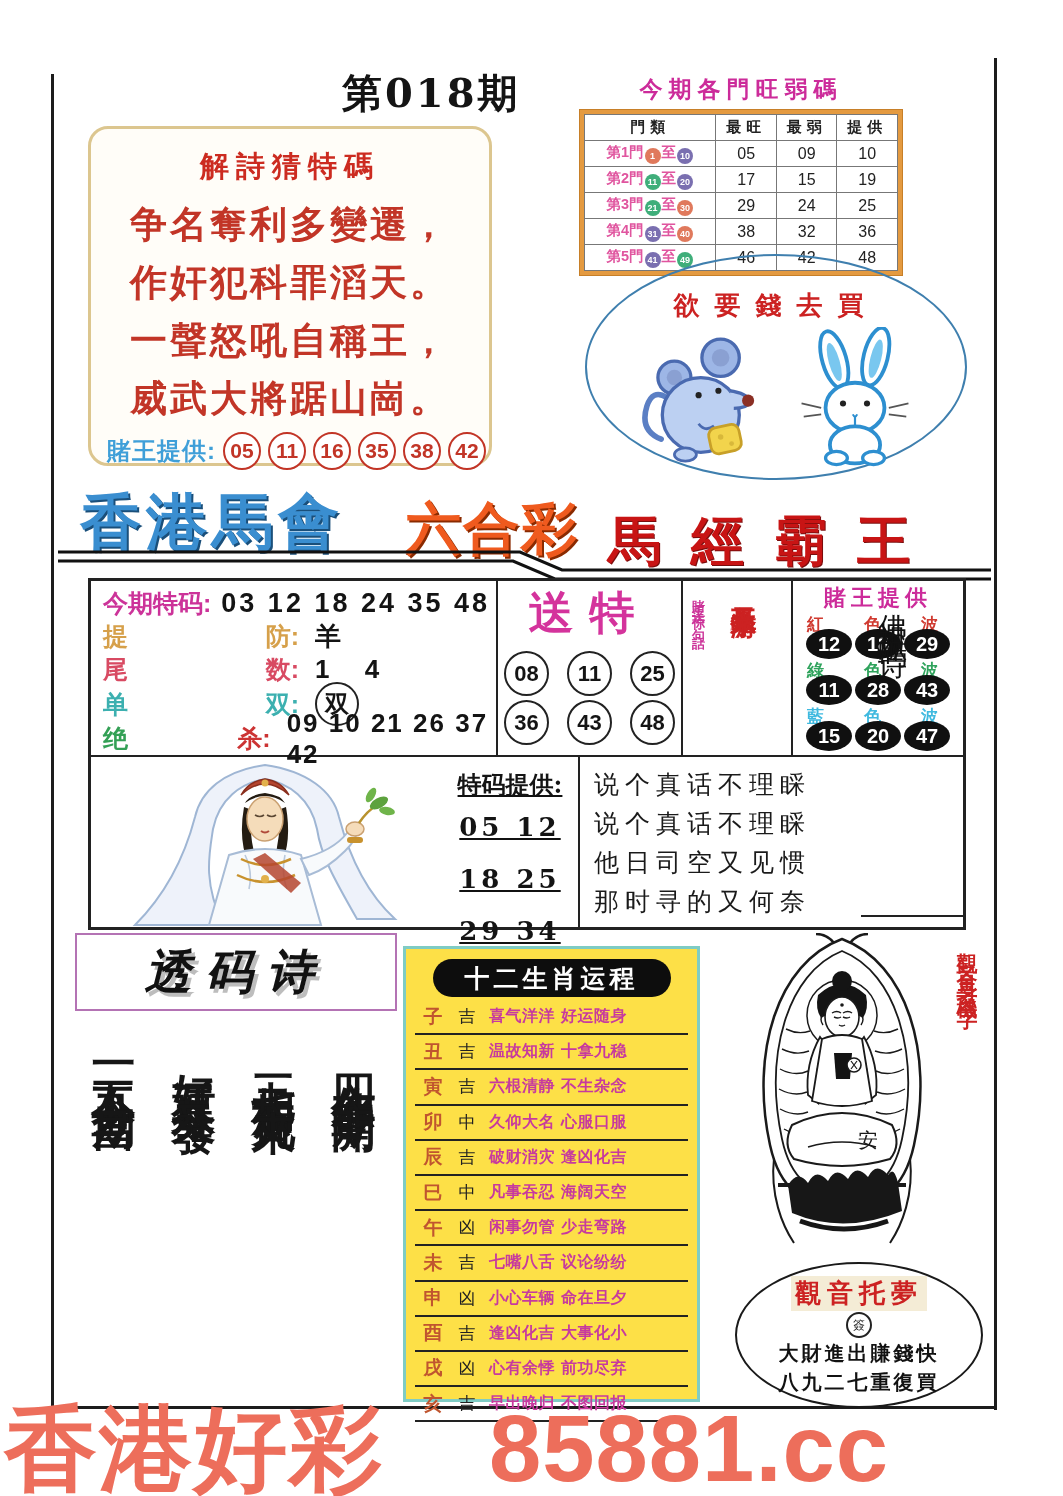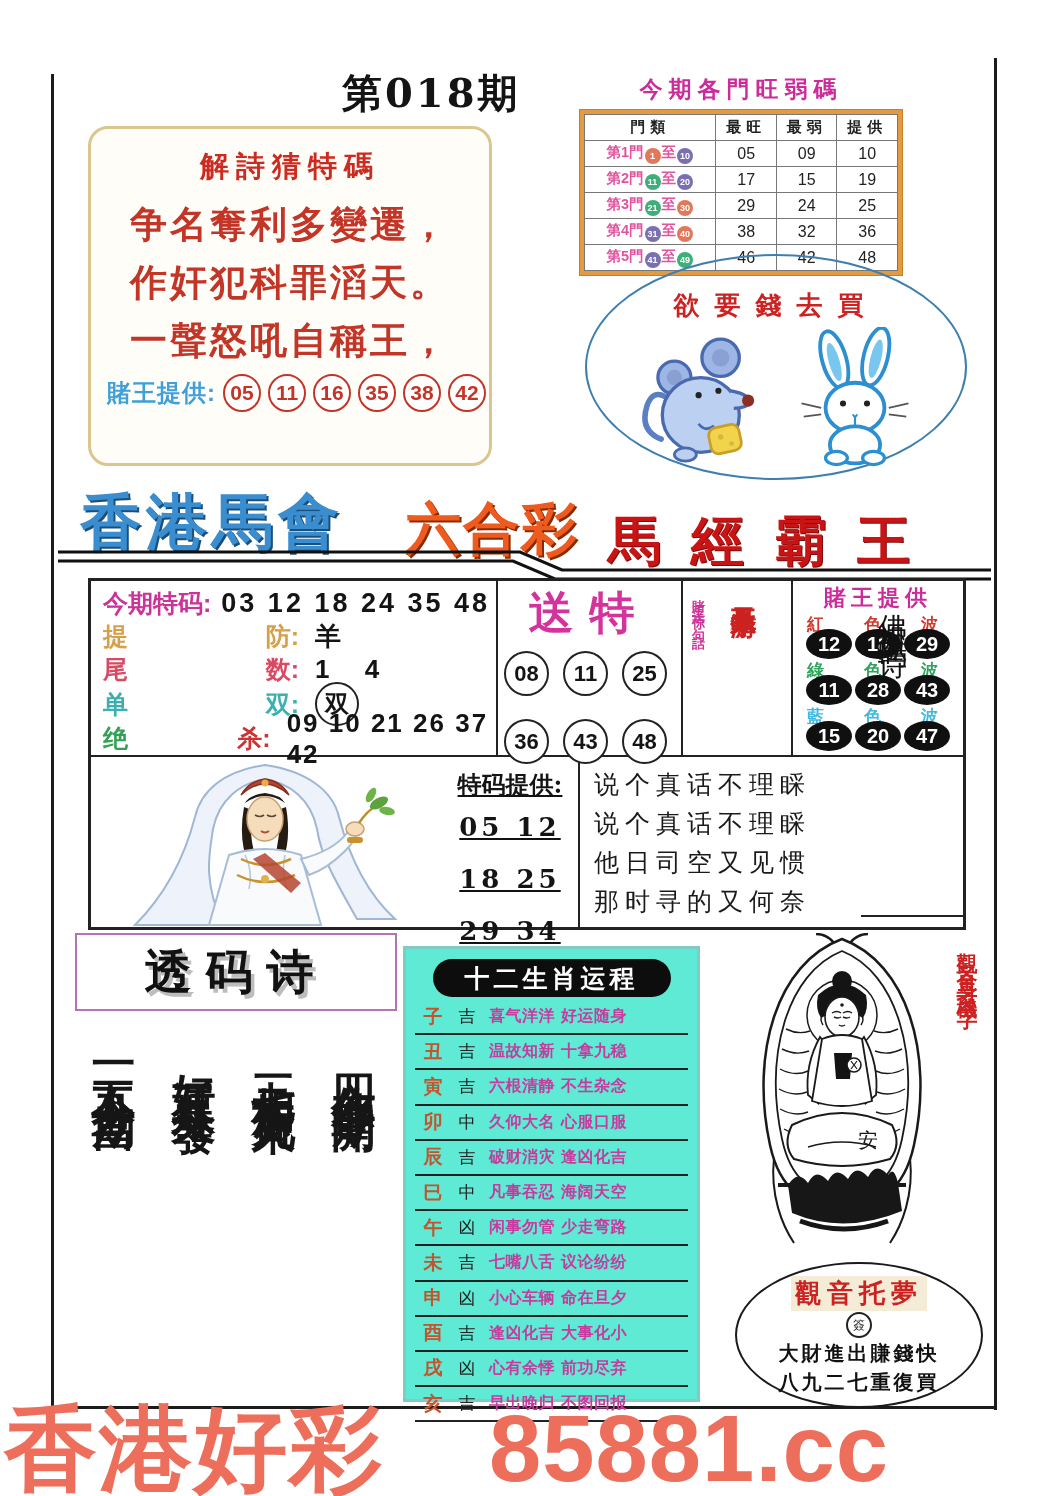--- a/index.html
+++ b/index.html
@@ -64,21 +64,21 @@
   .lab-tifang{color:#d6a04a;} .lab-weishu{color:#d84a62;} .lab-danshuang{color:#3cb0b0;}
   .lab-jue{color:#33a055;} .lab-sha{color:#cc3333;}
   .info-val{margin-left:16px;font-size:26px;font-weight:bold;color:#141414;letter-spacing:3px;}
   .special-nums{margin-left:10px;font-size:27px;font-weight:bold;letter-spacing:3px;color:#141414;}
   .ds-circle{display:inline-flex;align-items:center;justify-content:center;width:44px;height:44px;
              border:2px solid #222;border-radius:50%;font-size:24px;font-weight:bold;color:#141414;
              margin-left:16px;background:#fff;box-sizing:border-box;}
   .gift-col{left:407px;top:0;width:183px;height:174px;text-align:center;}
   .gift-title{margin-top:2px;font-size:45px;font-weight:bold;color:#d4339c;letter-spacing:16px;
               font-family:"DejaVu Serif",serif;white-space:nowrap;}
-  .gift-grid{display:flex;flex-wrap:wrap;justify-content:flex-start;gap:23px 14px;margin-top:8px;padding:0 6px;}
+  .gift-grid{display:flex;flex-wrap:wrap;justify-content:space-between;gap:4px 14px;margin-top:8px;padding:0 6px;}
   .kcir{display:inline-flex;align-items:center;justify-content:center;width:45px;height:45px;
         border:2px solid #222;border-radius:50%;font-size:22px;font-weight:bold;color:#141414;
         box-sizing:border-box;background:#fff;}
   .advice-col{left:592px;top:0;width:108px;height:174px;}
   .vrl{writing-mode:vertical-rl;}
   .advice-small{position:absolute;left:6px;top:8px;height:158px;font-size:13px;color:#cc3399;
                 font-weight:bold;letter-spacing:6px;}
   .advice-big{position:absolute;left:44px;top:5px;height:164px;font-size:26px;color:#cc2222;
               font-weight:bold;letter-spacing:1px;font-family:"DejaVu Serif",serif;}
   .waves-col{left:702px;top:0;width:170px;height:174px;}
@@ -97,27 +97,27 @@
              letter-spacing:4px;line-height:52px;}
   .poem2-col{left:489px;top:176px;width:280px;height:170px;padding:8px 0 0 14px;box-sizing:border-box;}
   .poem2-line{font-size:25px;font-family:"DejaVu Serif",serif;color:#1a1a1a;letter-spacing:6px;
               line-height:39px;white-space:nowrap;}
   .vert-title{position:absolute;left:782px;top:10px;height:158px;font-size:29px;color:#111;
               letter-spacing:9px;font-family:"DejaVu Serif",serif;}
   
   .toucode-box{left:75px;top:933px;width:322px;height:78px;border:2px solid #b473b4;box-sizing:border-box;
                display:flex;align-items:center;justify-content:center;}
   .toucode-title{font-size:47px;font-weight:bold;letter-spacing:14px;color:#111;
-                 font-family:"DejaVu Serif",serif;text-shadow:3.5px 3.5px 0 #bdbdbd;}
+                 font-family:"DejaVu Serif",serif;text-shadow:3.5px 3.5px 0 #bdbdbd;font-style:italic;}
   .calligraphy{left:72px;top:1040px;width:322px;height:362px;writing-mode:vertical-rl;
                font-family:"DejaVu Serif",serif;font-weight:bold;font-size:44px;color:#161616;
                line-height:80px;letter-spacing:6px;}
   
   .zodiac{left:403px;top:946px;width:297px;height:456px;border:3px solid #7fccc4;box-sizing:border-box;
-          padding-top:10px;background:#5eead4;}
+          padding-top:10px;background:#fde047;}
   .zodiac-pill{width:238px;height:38px;margin:0 auto;background:#0d0d0d;border-radius:19px;color:#fff;
                font-size:25px;font-weight:bold;letter-spacing:4px;display:flex;align-items:center;
                justify-content:center;font-family:"DejaVu Serif",serif;}
   .zodiac-rows{margin-top:3px;padding:0 9px;}
   .zrow{height:33.2px;display:flex;align-items:center;border-bottom:2px solid #222;}
   .zbranch{width:36px;text-align:center;color:#c0552f;font-size:19px;font-weight:bold;
            font-family:"DejaVu Serif",serif;}
   .zluck{width:32px;text-align:center;color:#222;font-size:17px;}
   .ztext{flex:1;color:#c73a9e;font-size:16px;font-weight:bold;letter-spacing:0.5px;
          font-family:"DejaVu Serif",serif;white-space:nowrap;margin-left:6px;}
@@ -148,20 +148,21 @@
   <div class="abs frame-bottom"></div>
 
   <div class="abs issue">第018期</div>
 
   <div class="abs poem-box">
     <div class="poem-title">解詩猜特碼</div>
     <div class="poem-lines">
       <div>争名奪利多變遷，</div>
       <div>作奸犯科罪滔天。</div>
       <div>一聲怒吼自稱王，</div>
+      <div>威武大將踞山崗。</div>
     </div>
     <div class="poem-provider">
       <span class="lab">賭王提供:</span>
       <span class="rcir">05</span>
       <span class="rcir">11</span>
       <span class="rcir">16</span>
       <span class="rcir">35</span>
       <span class="rcir">38</span>
       <span class="rcir">42</span>
     </div>

